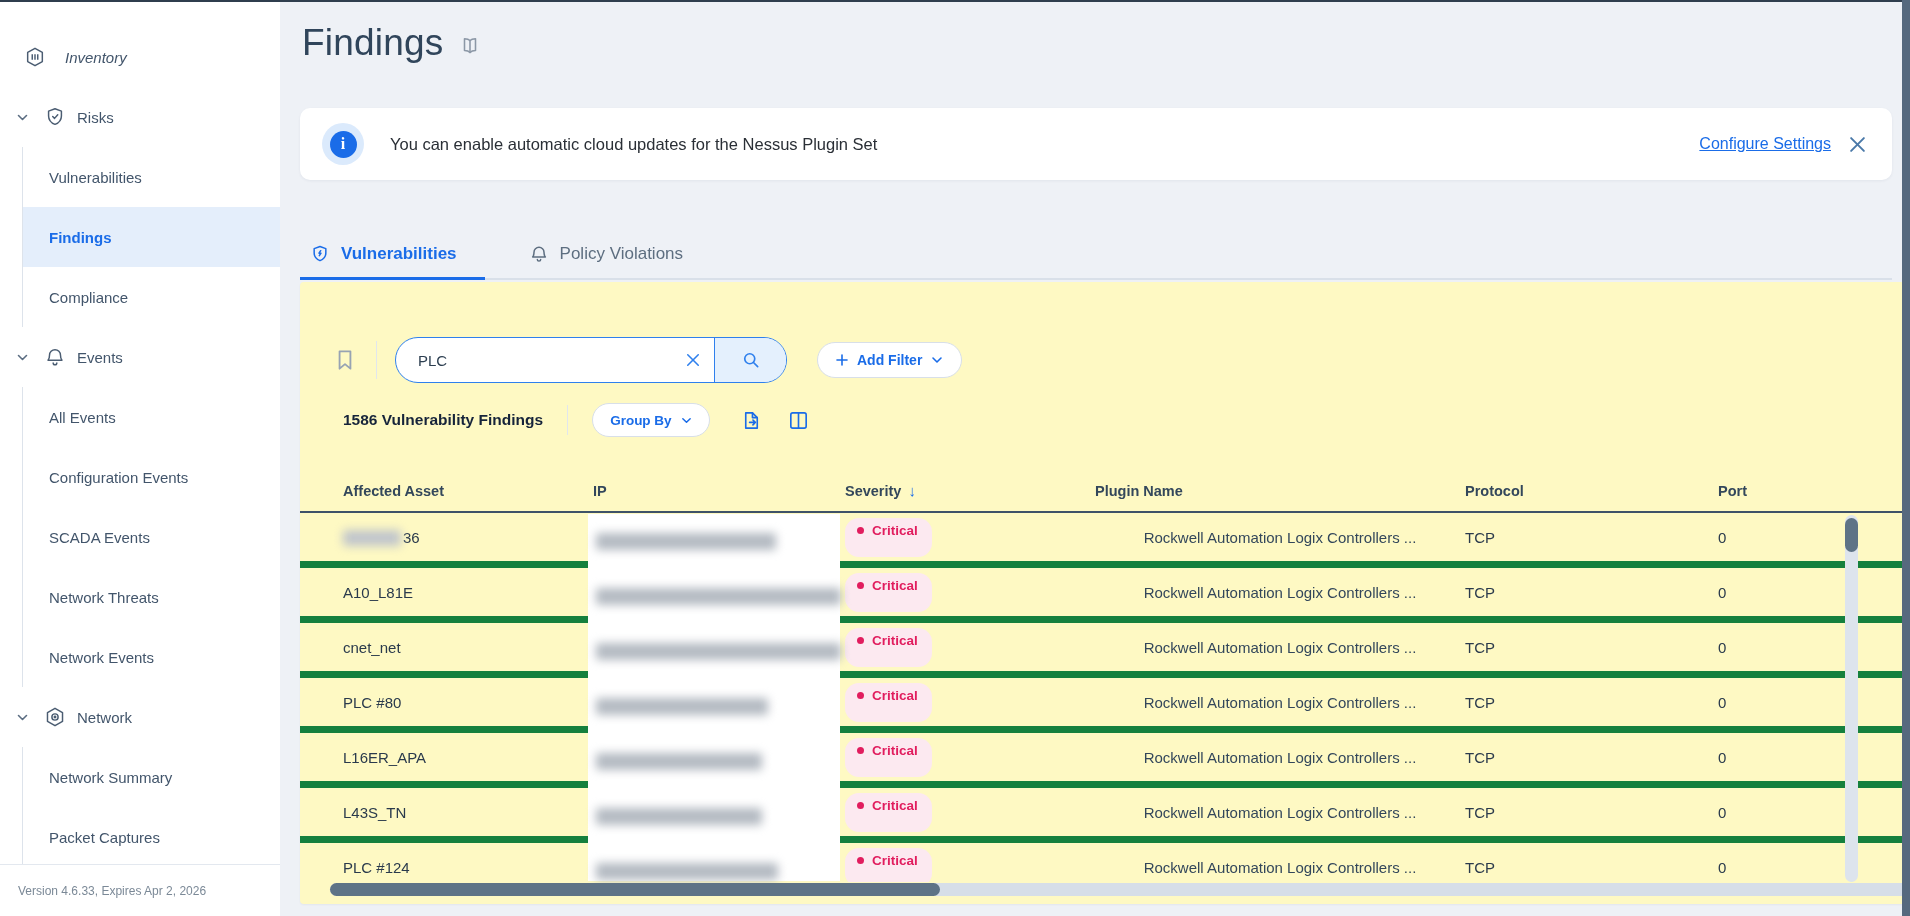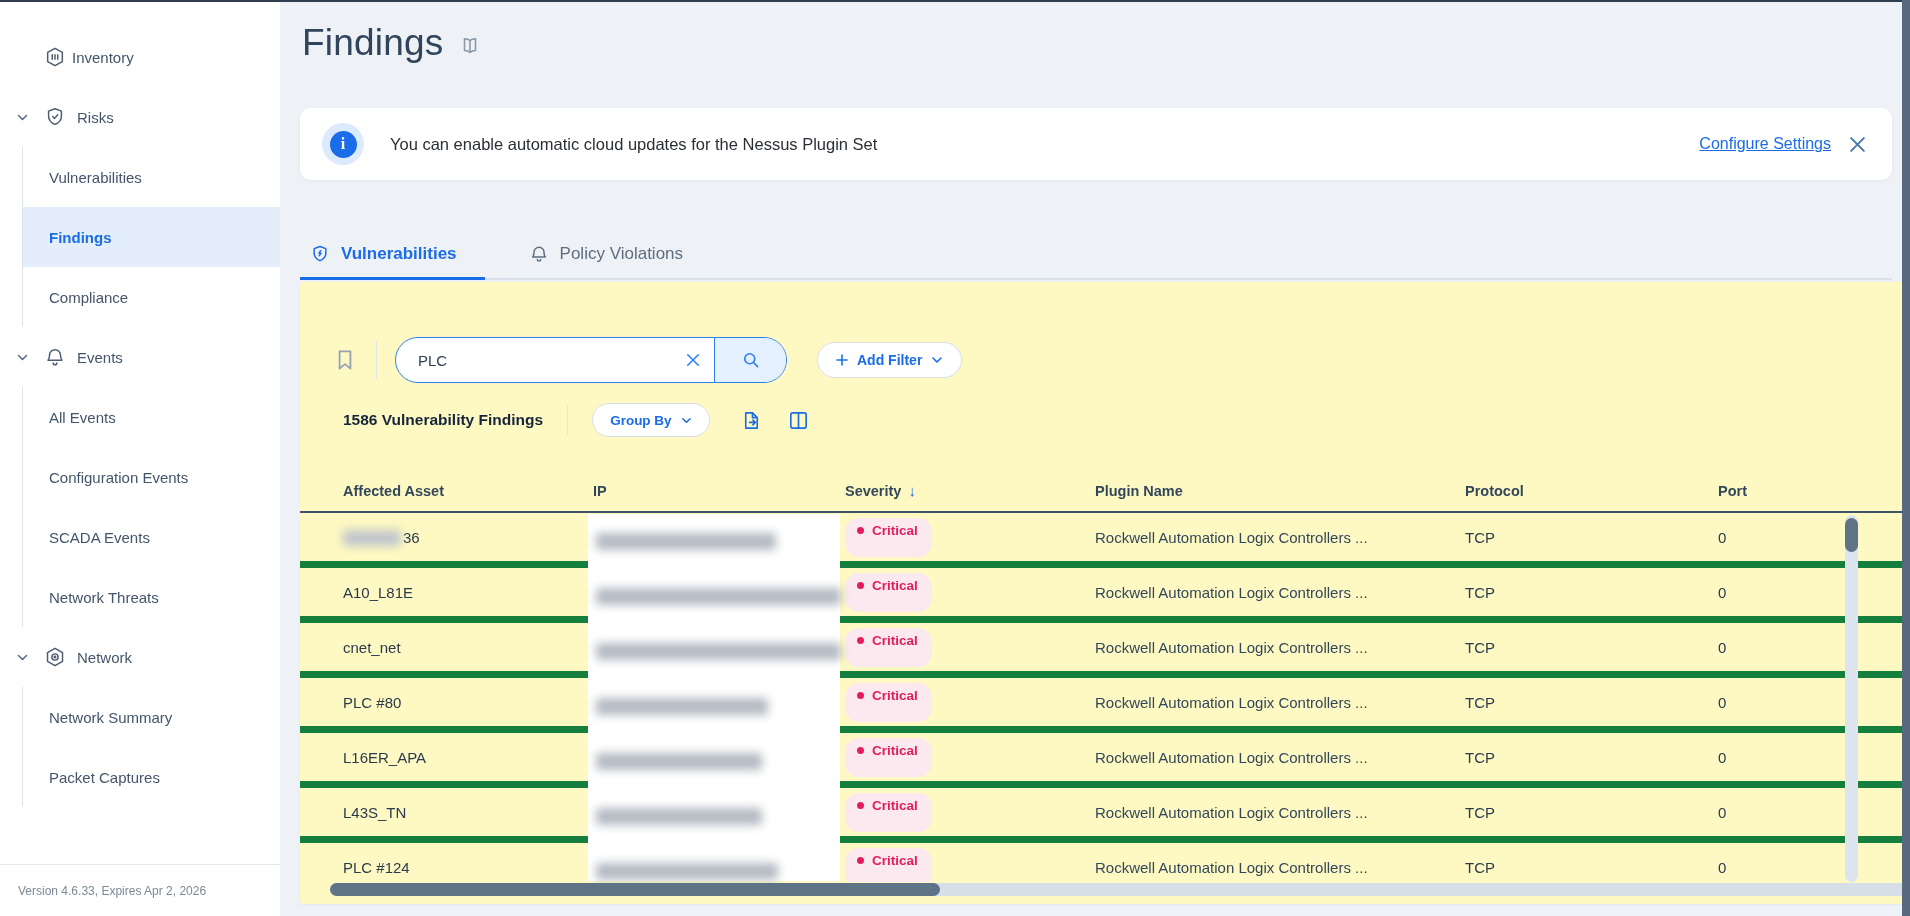--- a/index.html
+++ b/index.html
@@ -6,21 +6,21 @@
   html,body { width:1910px; height:916px; overflow:hidden; }
   body { font-family:"Liberation Sans", sans-serif; background:#eef1f6; }
   .app { position:relative; width:1910px; height:916px; background:#eef1f6; }
   .top-edge { position:absolute; left:0; right:0; top:0; height:2px; background:#2f3e4e; z-index:60; }
   .right-edge { position:absolute; top:0; right:0; bottom:0; width:8px; background:#56697e; z-index:60; }
 
   
   .sidebar { position:absolute; left:0; top:2px; bottom:0; width:280px; background:#fff; z-index:5; }
   .nav { padding-top:25px; }
   .nav-top, .nav-group { height:60px; display:flex; align-items:center; color:#42556b; font-size:15px; font-weight:500; cursor:pointer; }
-  .nav-top { padding-left:44px; gap:6px; }
+  .nav-top { padding-left:24px; gap:19px;font-style:italic; }
   .nav-group { padding-left:16px; gap:0; }
   .nav-group .chev { width:13px; height:13px; color:#5b6d82; flex:0 0 13px; }
   .nav-group .gicon { margin-left:15px; margin-right:11px; }
   .gicon, .ticon { width:22px; height:22px; color:#4b5d72; flex:0 0 22px; }
   .sub-group { margin-left:22px; border-left:1px solid #dde3eb; }
   .nav-sub { height:60px; display:flex; align-items:center; padding-left:26px; color:#42556b; font-size:15px; font-weight:500; cursor:pointer; }
   .nav-sub.active { background:#e4eefb; color:#1a6ce8; font-weight:700; }
   .side-footer { position:absolute; left:0; right:0; bottom:0; height:52px; border-top:1px solid #e3e8ef; display:flex; align-items:center; padding-left:18px; font-size:12px; color:#7b8997; background:#fff; }
 
   
@@ -67,21 +67,21 @@
   .tool-icon.export { margin-left:30px; }
   .tool-icon.cols { margin-left:24px; }
 
   .grid-cols { display:grid; grid-template-columns:250px 252px 250px 370px 253px 1fr; padding:0 47px 0 43px; align-items:center; }
   .thead { position:absolute; left:0; right:0; top:188px; height:43px; border-bottom:2px solid #3e5268; font-size:14.5px; font-weight:700; color:#33475b; }
   .th { display:flex; align-items:center; gap:7px; cursor:pointer; }
   .sort-arrow { color:#1a6ce8; font-size:15px; font-weight:700; }
 
   .rows { position:absolute; left:0; right:0; top:231px; height:369px; overflow:hidden; }
   .trow { height:55px; border-bottom:7px solid #15803d; font-size:15px; color:#2a3a4c; cursor:pointer; }
-  .cell-plugin { color:#33475b; }
+  .cell-plugin { color:#33475b;text-align:center; }
   .sev-badge { display:inline-flex; align-items:center; gap:8px; background:#fce9f0; border-radius:14px; padding:5px 14px 19px 12px; }
   .sev-dot { width:7px; height:7px; border-radius:50%; background:#e11d5e; }
   .sev-label { font-size:13.5px; font-weight:700; color:#e11d5e; }
   .asset-blur-chip { display:inline-block; width:58px; height:16px; background:#c0c5cc; filter:blur(5px); border-radius:2px; vertical-align:-3px; margin-right:2px; }
 
   .ip-blur-panel { position:absolute; left:288px; top:232px; width:252px; height:367px; background:#fff; z-index:3; }
   .blur-bar { position:absolute; left:8px; height:17px; border-radius:2px; background:#b4bac2; filter:blur(5px); }
 
   .hscroll-track { position:absolute; left:30px; right:47px; bottom:8px; height:13px; border-radius:7px; background:#d6dee8; z-index:4; }
   .hscroll-thumb { position:absolute; left:0; top:0; width:610px; height:13px; border-radius:7px; background:#5e7386; cursor:grab; }
@@ -126,20 +126,21 @@
             <path d="M6 10a6 6 0 0 1 12 0c0 3 .8 4.6 1.6 5.6H4.4C5.2 14.6 6 13 6 10z"></path>
             <path d="M10 18.5a2 2 0 0 0 4 0"></path>
           </svg>
           <span>Events</span>
         </div>
         <div class="sub-group">
           <div class="nav-sub">All Events</div>
           <div class="nav-sub">Configuration Events</div>
           <div class="nav-sub">SCADA Events</div>
           <div class="nav-sub">Network Threats</div>
+          <div class="nav-sub">Network Events</div>
         </div>
         <div class="nav-group">
           <svg class="chev" viewBox="0 0 13 13" fill="none" stroke="currentColor" stroke-width="1.6" stroke-linecap="round" stroke-linejoin="round">
             <polyline points="2.5,4.5 6.5,8.5 10.5,4.5"></polyline>
           </svg>
           <svg class="gicon" viewBox="0 0 24 24" fill="none" stroke="currentColor" stroke-width="1.6" stroke-linejoin="round">
             <path d="M12 2.5l8.2 4.7v9.6L12 21.5l-8.2-4.7V7.2z"></path>
             <circle cx="12" cy="12" r="3.4"></circle>
             <circle cx="12" cy="12" r="0.8"></circle>
           </svg>

